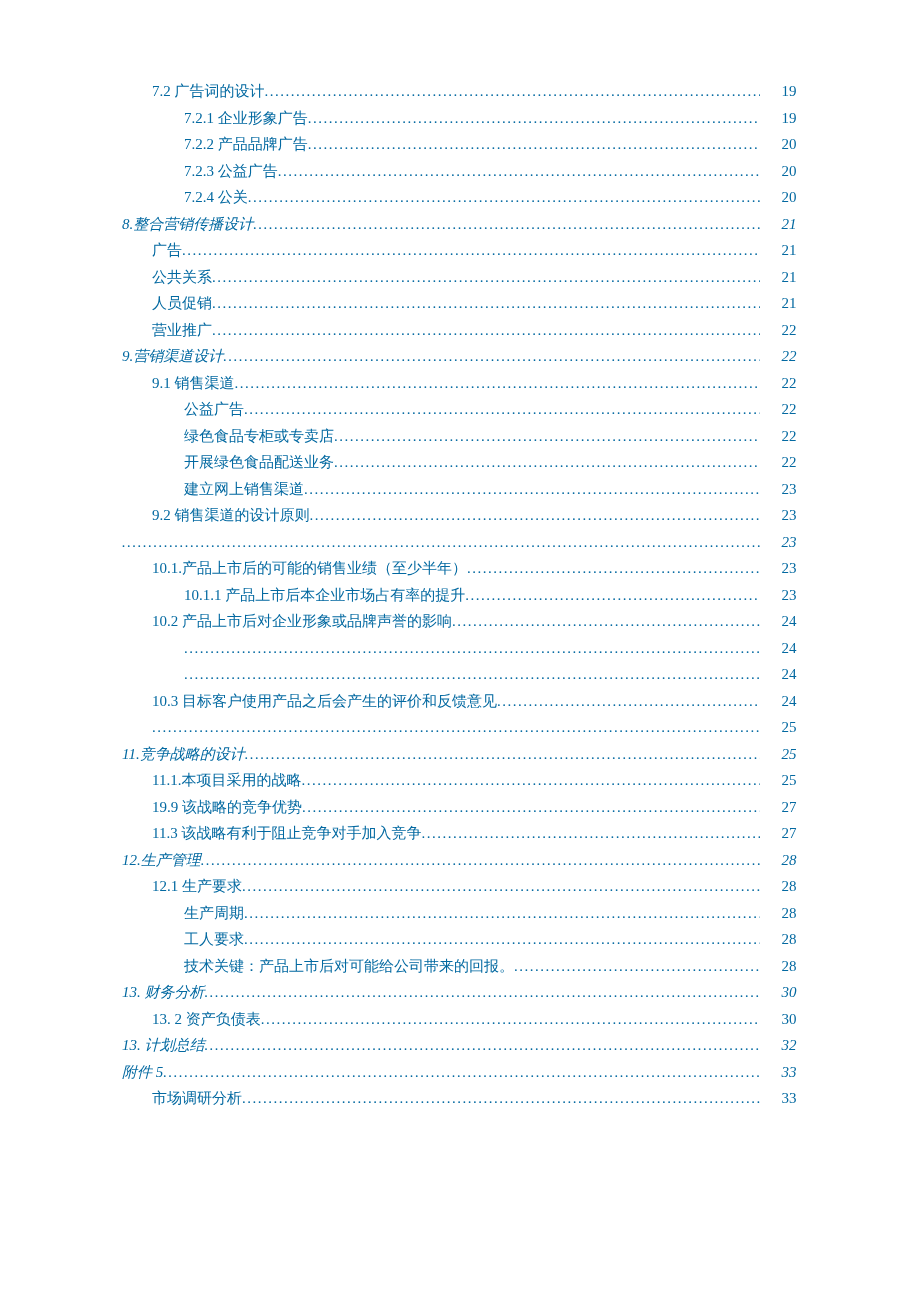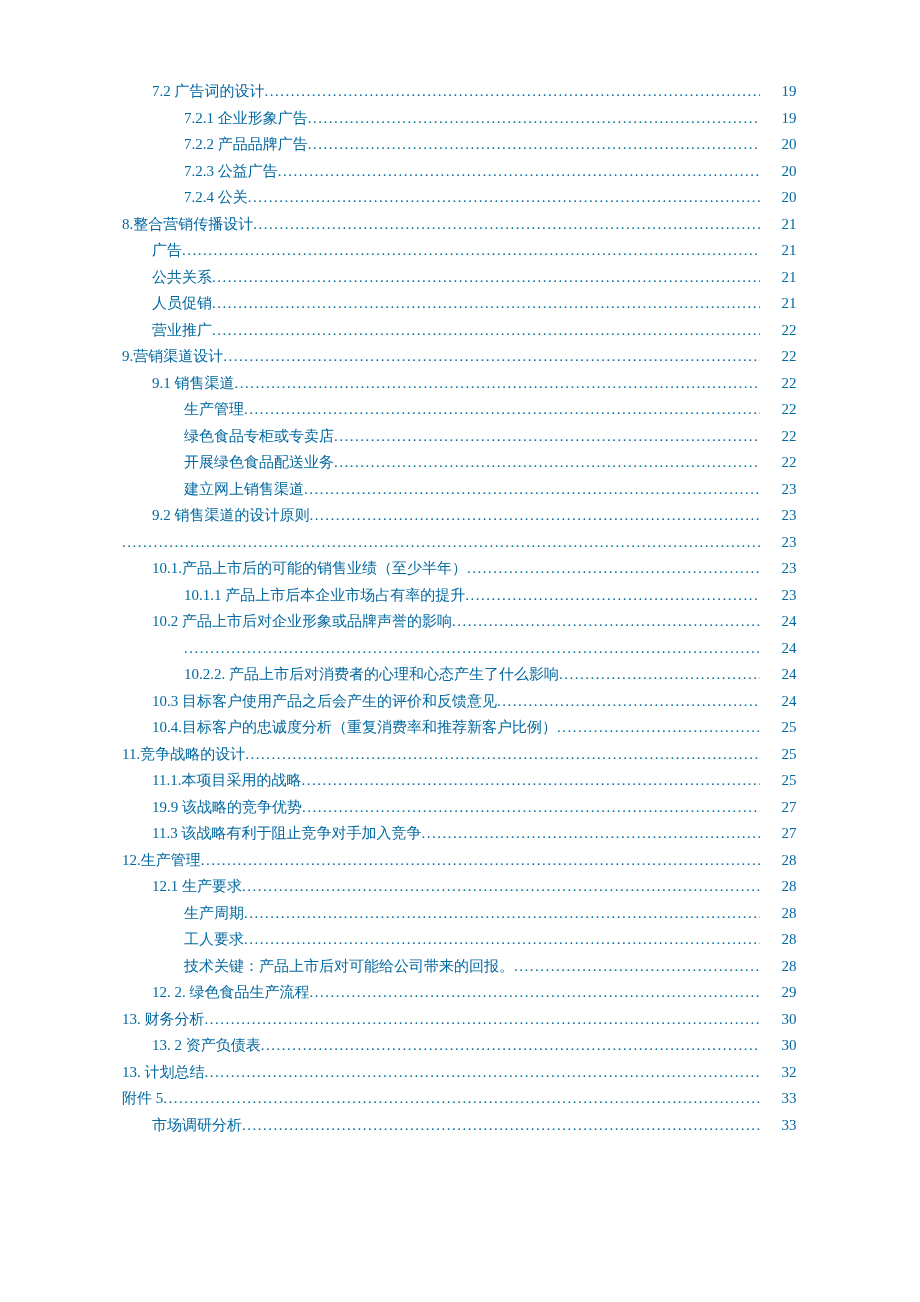--- a/index.html
+++ b/index.html
@@ -13,21 +13,21 @@
       padding: 78px 122px 60px 122px;
       color: #0369a1;
     }
     .toc-row {
       display: flex;
       align-items: baseline;
       font-size: 15px;
       line-height: 26.5px;
       white-space: nowrap;
     }
-    .indent-0 { padding-left: 0; }
+    .indent-0 { padding-left: 0; font-style: italic; }
     .indent-1 { padding-left: 30px; }
     .indent-2 { padding-left: 62px; }
     .label { flex: 0 0 auto; }
     .dots {
       flex: 1 1 auto;
       overflow: hidden;
       letter-spacing: 1.5px;
       font-size: 15px;
     }
     .dots::after {
@@ -99,21 +99,21 @@
         <span class="label">9.营销渠道设计</span>
         <span class="dots"></span>
         <span class="pageno">22</span>
       </div>
       <div class="toc-row indent-1">
         <span class="label">9.1 销售渠道</span>
         <span class="dots"></span>
         <span class="pageno">22</span>
       </div>
       <div class="toc-row indent-2">
-        <span class="label">生产管理</span>
+        <span class="label">公益广告</span>
         <span class="dots"></span>
         <span class="pageno">22</span>
       </div>
       <div class="toc-row indent-2">
         <span class="label">绿色食品专柜或专卖店</span>
         <span class="dots"></span>
         <span class="pageno">22</span>
       </div>
       <div class="toc-row indent-2">
         <span class="label">开展绿色食品配送业务</span>
@@ -147,31 +147,29 @@
       <div class="toc-row indent-1">
         <span class="label">10.2 产品上市后对企业形象或品牌声誉的影响</span>
         <span class="dots"></span>
         <span class="pageno">24</span>
       </div>
       <div class="toc-row indent-2">
         <span class="dots"></span>
         <span class="pageno">24</span>
       </div>
       <div class="toc-row indent-2">
-        <span class="label">10.2.2.  产品上市后对消费者的心理和心态产生了什么影响</span>
         <span class="dots"></span>
         <span class="pageno">24</span>
       </div>
       <div class="toc-row indent-1">
         <span class="label">10.3 目标客户使用产品之后会产生的评价和反馈意见</span>
         <span class="dots"></span>
         <span class="pageno">24</span>
       </div>
       <div class="toc-row indent-1">
-        <span class="label">10.4.目标客户的忠诚度分析（重复消费率和推荐新客户比例）</span>
         <span class="dots"></span>
         <span class="pageno">25</span>
       </div>
       <div class="toc-row indent-0">
         <span class="label">11.竞争战略的设计</span>
         <span class="dots"></span>
         <span class="pageno">25</span>
       </div>
       <div class="toc-row indent-1">
         <span class="label">11.1.本项目采用的战略</span>
@@ -205,25 +203,20 @@
       </div>
       <div class="toc-row indent-2">
         <span class="label">工人要求</span>
         <span class="dots"></span>
         <span class="pageno">28</span>
       </div>
       <div class="toc-row indent-2">
         <span class="label">技术关键：产品上市后对可能给公司带来的回报。</span>
         <span class="dots"></span>
         <span class="pageno">28</span>
-      </div>
-      <div class="toc-row indent-1">
-        <span class="label">12. 2. 绿色食品生产流程</span>
-        <span class="dots"></span>
-        <span class="pageno">29</span>
       </div>
       <div class="toc-row indent-0">
         <span class="label">13. 财务分析</span>
         <span class="dots"></span>
         <span class="pageno">30</span>
       </div>
       <div class="toc-row indent-1">
         <span class="label">13. 2 资产负债表</span>
         <span class="dots"></span>
         <span class="pageno">30</span>

